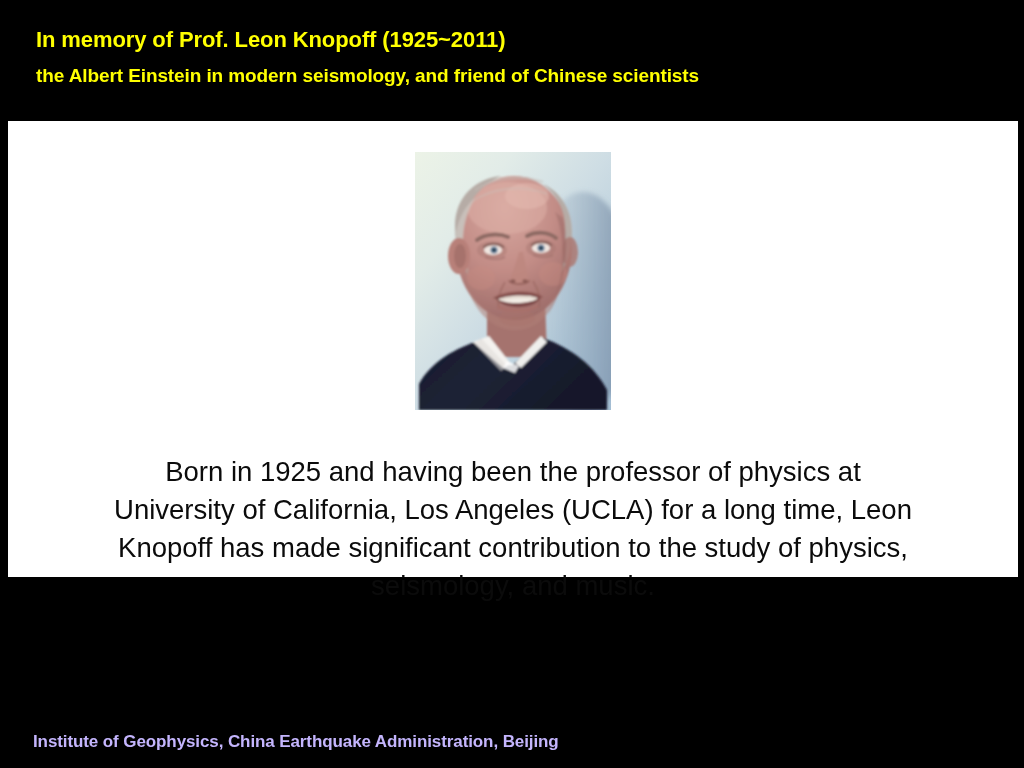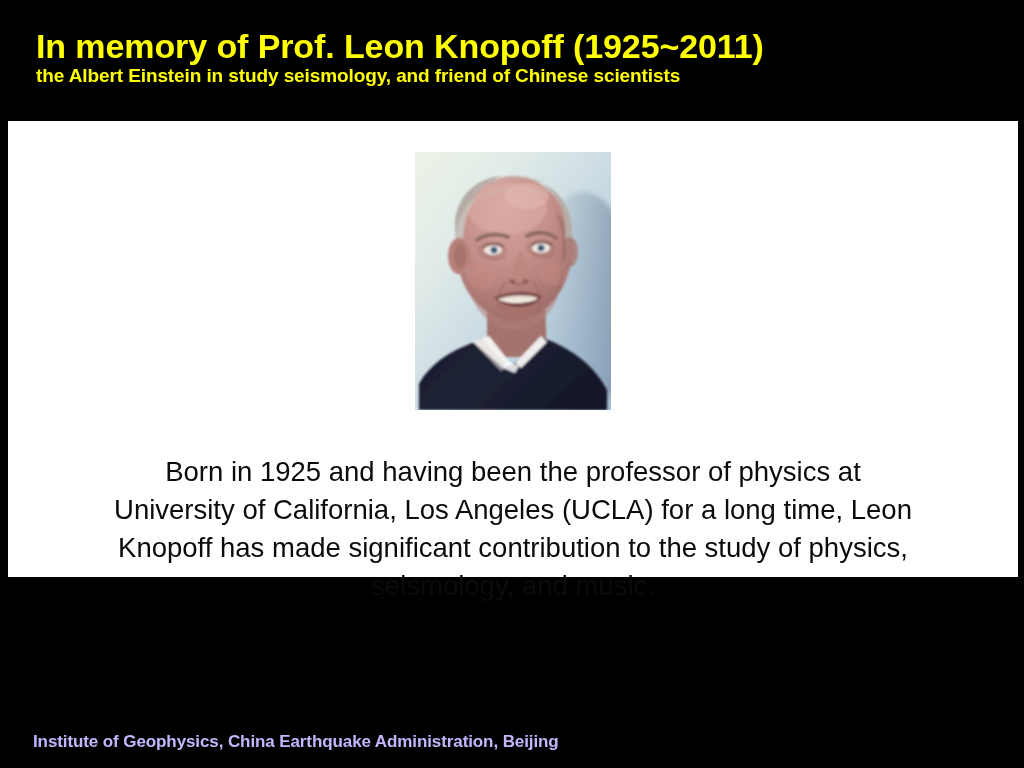--- a/index.html
+++ b/index.html
@@ -26,21 +26,21 @@
     left: 0;
     top: 0;
     width: 1024px;
     height: 121px;
     background: #000000;
   }
   .title {
     position: absolute;
     left: 36px;
     top: 27px;
-    font-size: 34px;
+    font-size: 22px;
     font-weight: bold;
     color: #ffff00;
     letter-spacing: -0.1px;
     white-space: nowrap;
   }
   .subtitle {
     position: absolute;
     left: 36px;
     top: 65px;
     font-size: 19px;
@@ -105,21 +105,21 @@
     white-space: nowrap;
   }
 </style>
 </head>
 <body>
 
 <div class="slide">
 
   <div class="header">
     <div class="title">In memory of Prof. Leon Knopoff (1925~2011)</div>
-    <div class="subtitle">the Albert Einstein in study seismology, and friend of Chinese scientists</div>
+    <div class="subtitle">the Albert Einstein in modern seismology, and friend of Chinese scientists</div>
   </div>
 
   <div class="panel">
 
     <div class="photo">
       <svg viewBox="0 0 196 258" preserveAspectRatio="none" aria-hidden="true">
         <defs>
           <linearGradient id="bgGrad" x1="0" y1="0" x2="1" y2="1">
             <stop offset="0%" stop-color="#ecf3e7"></stop>
             <stop offset="25%" stop-color="#e2ece8"></stop>

